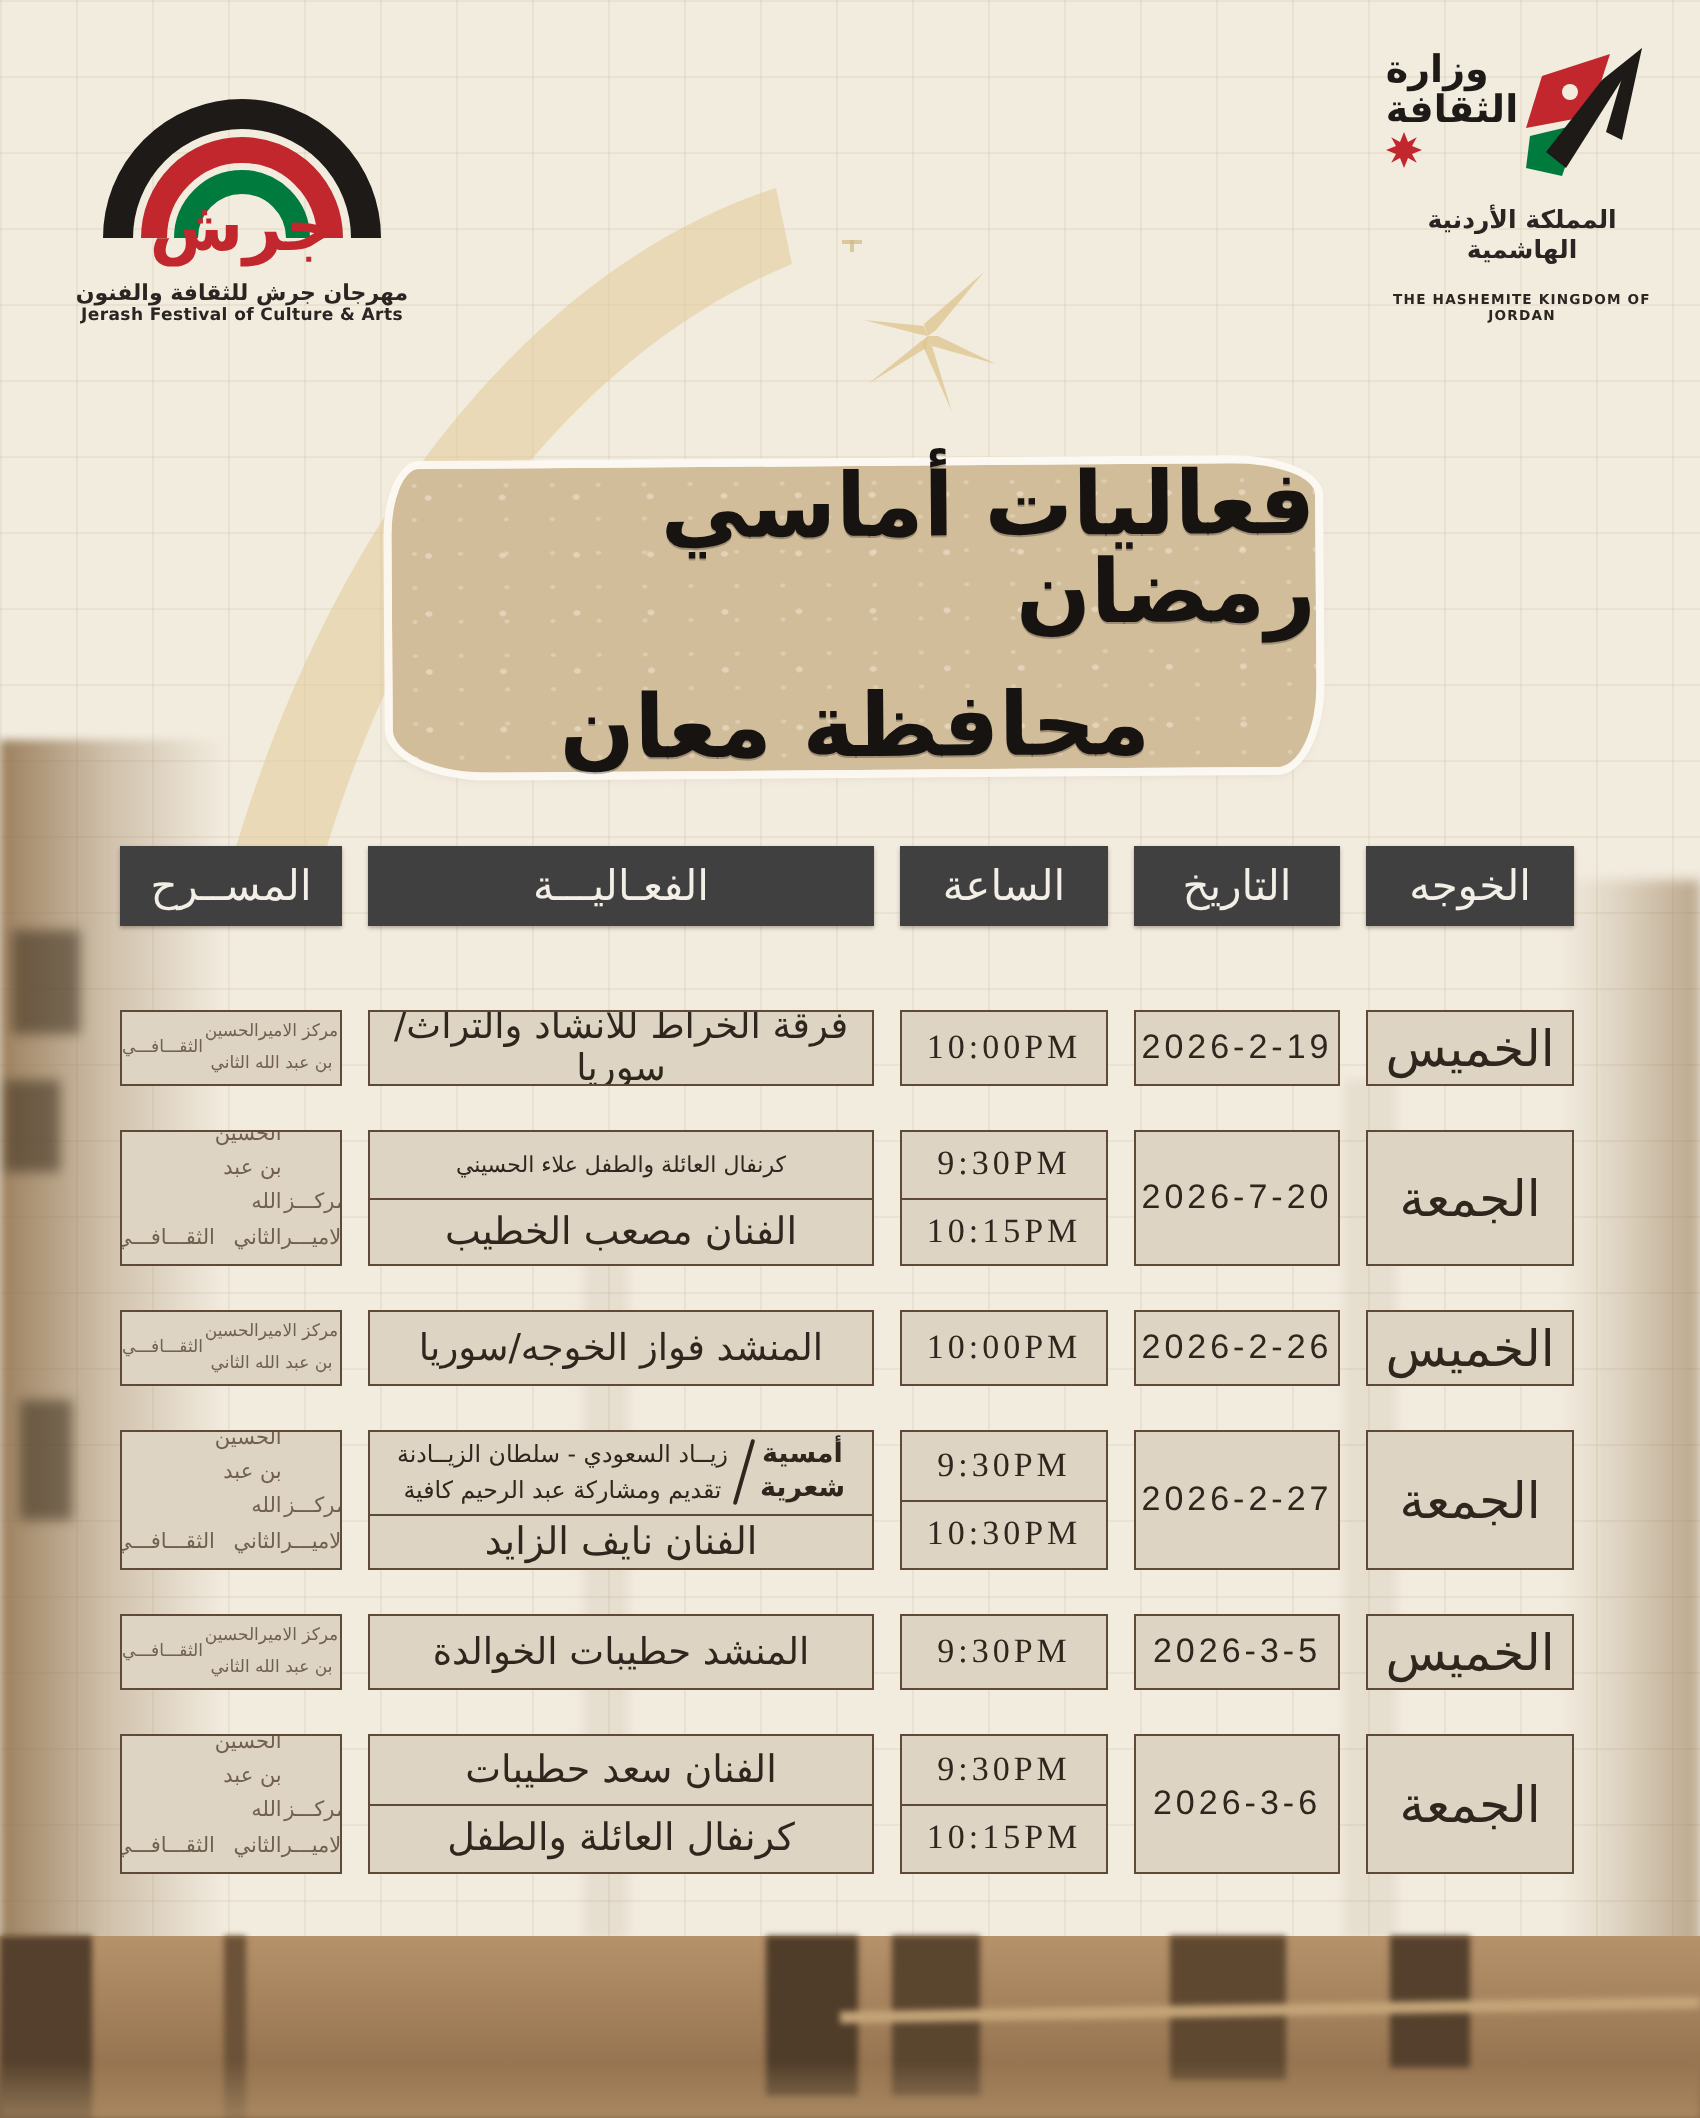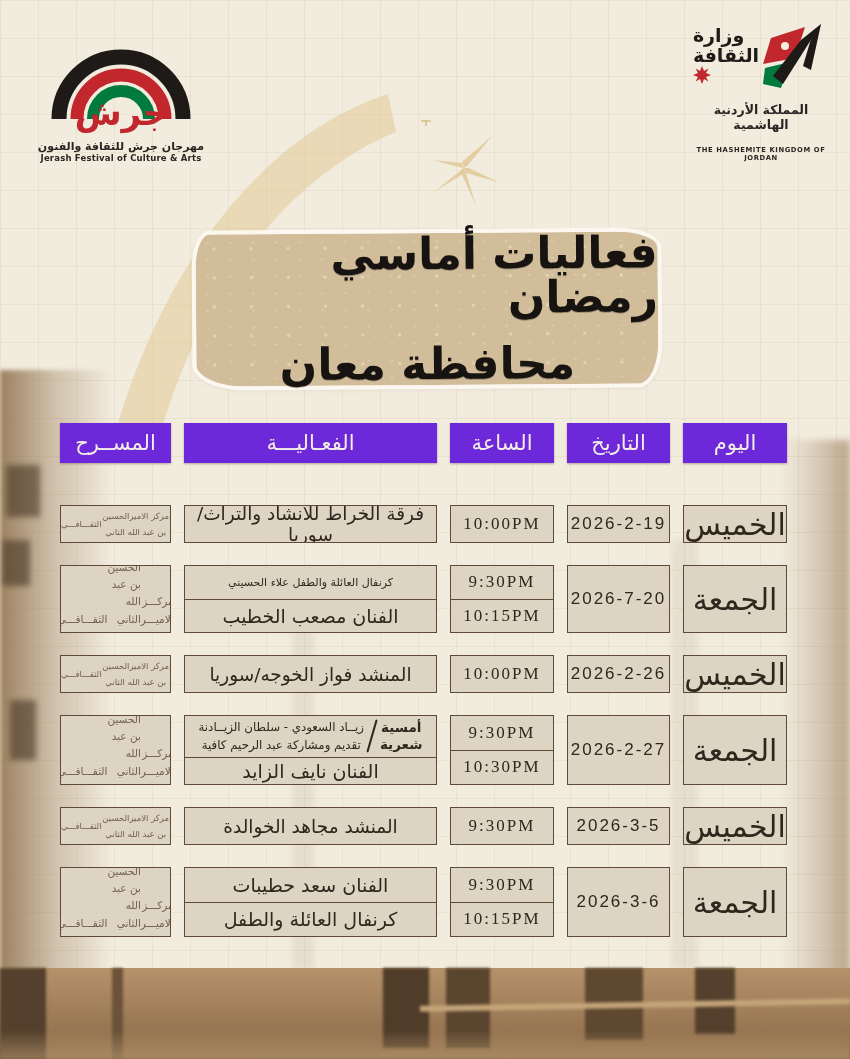--- a/index.html
+++ b/index.html
@@ -68,25 +68,25 @@
   .title-splash .t1,.title-splash .t2{
     direction:rtl;font-weight:700;color:#171310;font-size:44px;line-height:1.0;
     text-shadow:0 1px 0 rgba(0,0,0,0.25);
   }
   .title-splash .t2{margin-top:22px;}
   
   .table{position:absolute;left:57px;top:423px;width:730px;direction:rtl;}
   .hdr-grid,.body-grid{display:grid;grid-template-columns:104px 103px 104px 253px 111px;column-gap:13px;}
   .hdr-grid{grid-template-rows:40px;margin-bottom:42px;}
   .body-grid{grid-template-rows:38px 68px 38px 70px 38px 70px;row-gap:22px;}
-  .hcell{background:#6d28d9;color:#f4efe6;display:flex;align-items:center;justify-content:center;
+  .hcell{background:#404040;color:#f4efe6;display:flex;align-items:center;justify-content:center;
     font-size:21px;box-shadow:0 1px 2px rgba(60,40,20,0.35);}
   .cell{background:#ded4c3;border:1.5px solid #5e4a37;box-sizing:border-box;
     display:flex;align-items:center;justify-content:center;text-align:center;overflow:hidden;}
-  .cell-day{font-size:30px;color:#2f271e;}
+  .cell-day{font-size:25px;color:#2f271e;}
   .cell-date{font-family:Liberation Sans, sans-serif;font-size:17px;letter-spacing:2px;direction:ltr;color:#2f271e;}
   .cell-time{font-family:"Liberation Serif",serif;font-size:17px;letter-spacing:2px;direction:ltr;color:#2f271e;}
   .cell-split{flex-direction:column;align-items:stretch;padding:0;}
   .cell-split > div{flex:1;display:flex;align-items:center;justify-content:center;}
   .cell-split > div + div{border-top:1.5px solid #5e4a37;}
   .cell-event{font-size:18.5px;color:#2f271e;}
   .ev-top{font-size:11px;}
   .ev-bottom{font-size:19px;}
   .ev-complex{display:flex;flex-direction:row;align-items:center;justify-content:center;gap:7px;direction:rtl;padding:2px 4px;}
   .ev-label{font-size:13.5px;font-weight:700;line-height:1.25;text-align:center;}
@@ -173,21 +173,21 @@
   </div>
 
   <div class="title-splash">
     <div class="t1">فعاليات أماسي رمضان</div>
     <div class="t2">محافظة معان</div>
   </div>
 
   <div class="table">
 
     <div class="hdr-grid">
-      <div class="hcell">اليوم</div>
+      <div class="hcell">الخوجه</div>
       <div class="hcell">التاريخ</div>
       <div class="hcell">الساعة</div>
       <div class="hcell">الفعـاليـــة</div>
       <div class="hcell">المســرح</div>
     </div>
 
     <div class="body-grid">
 
       <div class="cell cell-day">الخميس</div>
       <div class="cell cell-date">2026-2-19</div>
@@ -245,21 +245,21 @@
       </div>
       <div class="cell cell-venue venue-lg">
         <div>مركـــز الاميـــر</div>
         <div>الحسين بن عبد الله الثاني</div>
         <div>الثقـــافـــي</div>
       </div>
 
       <div class="cell cell-day">الخميس</div>
       <div class="cell cell-date">2026-3-5</div>
       <div class="cell cell-time">9:30PM</div>
-      <div class="cell cell-event">المنشد مجاهد الخوالدة</div>
+      <div class="cell cell-event">المنشد حطيبات الخوالدة</div>
       <div class="cell cell-venue venue-sm">
         <div>مركز الاميرالحسين بن عبد الله الثاني</div>
         <div>الثقـــافـــي</div>
       </div>
 
       <div class="cell cell-day">الجمعة</div>
       <div class="cell cell-date">2026-3-6</div>
       <div class="cell cell-split cell-time">
         <div>9:30PM</div>
         <div>10:15PM</div>

